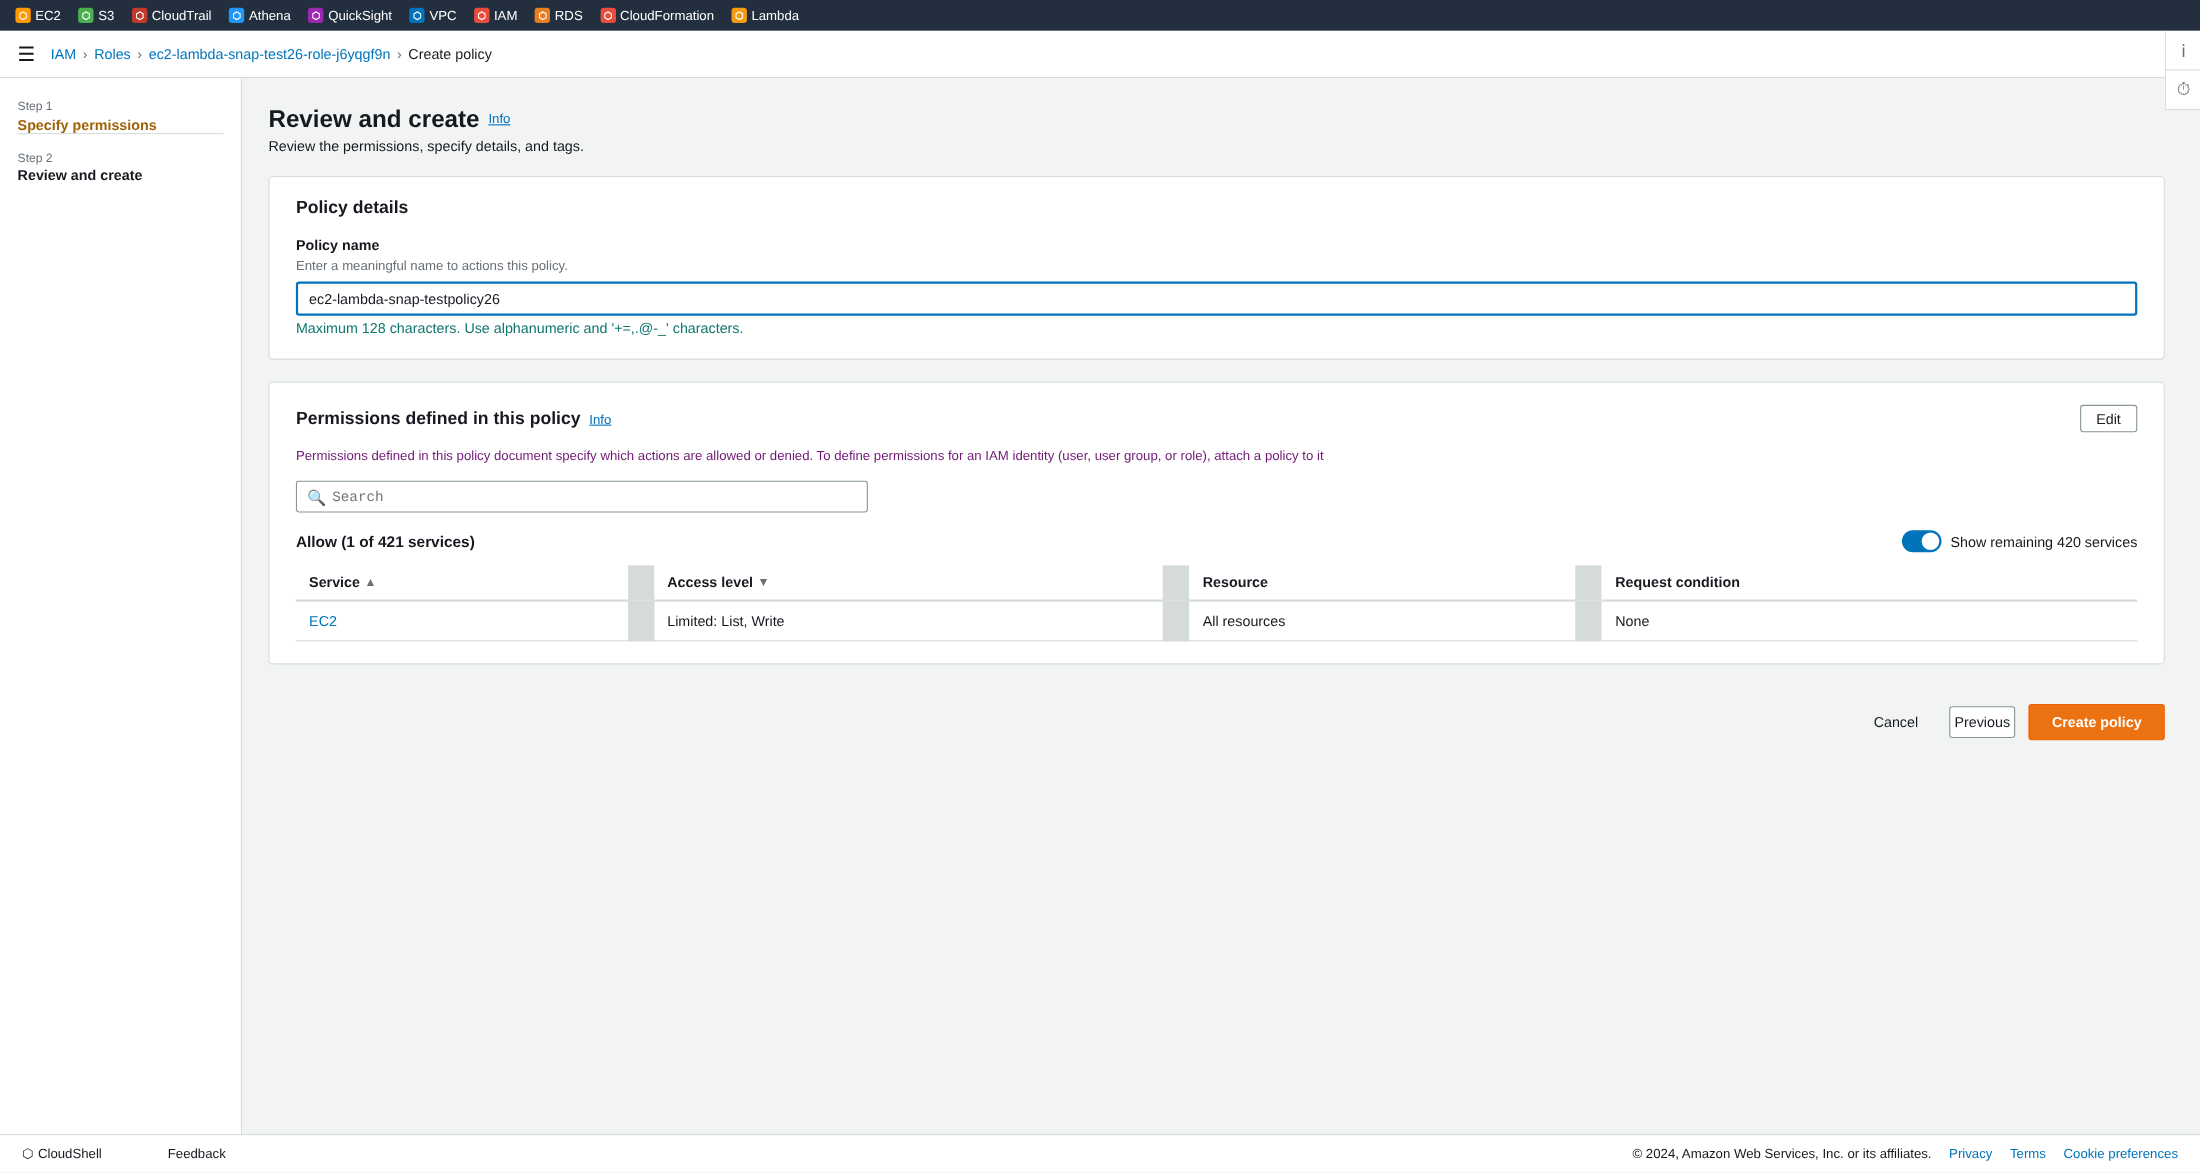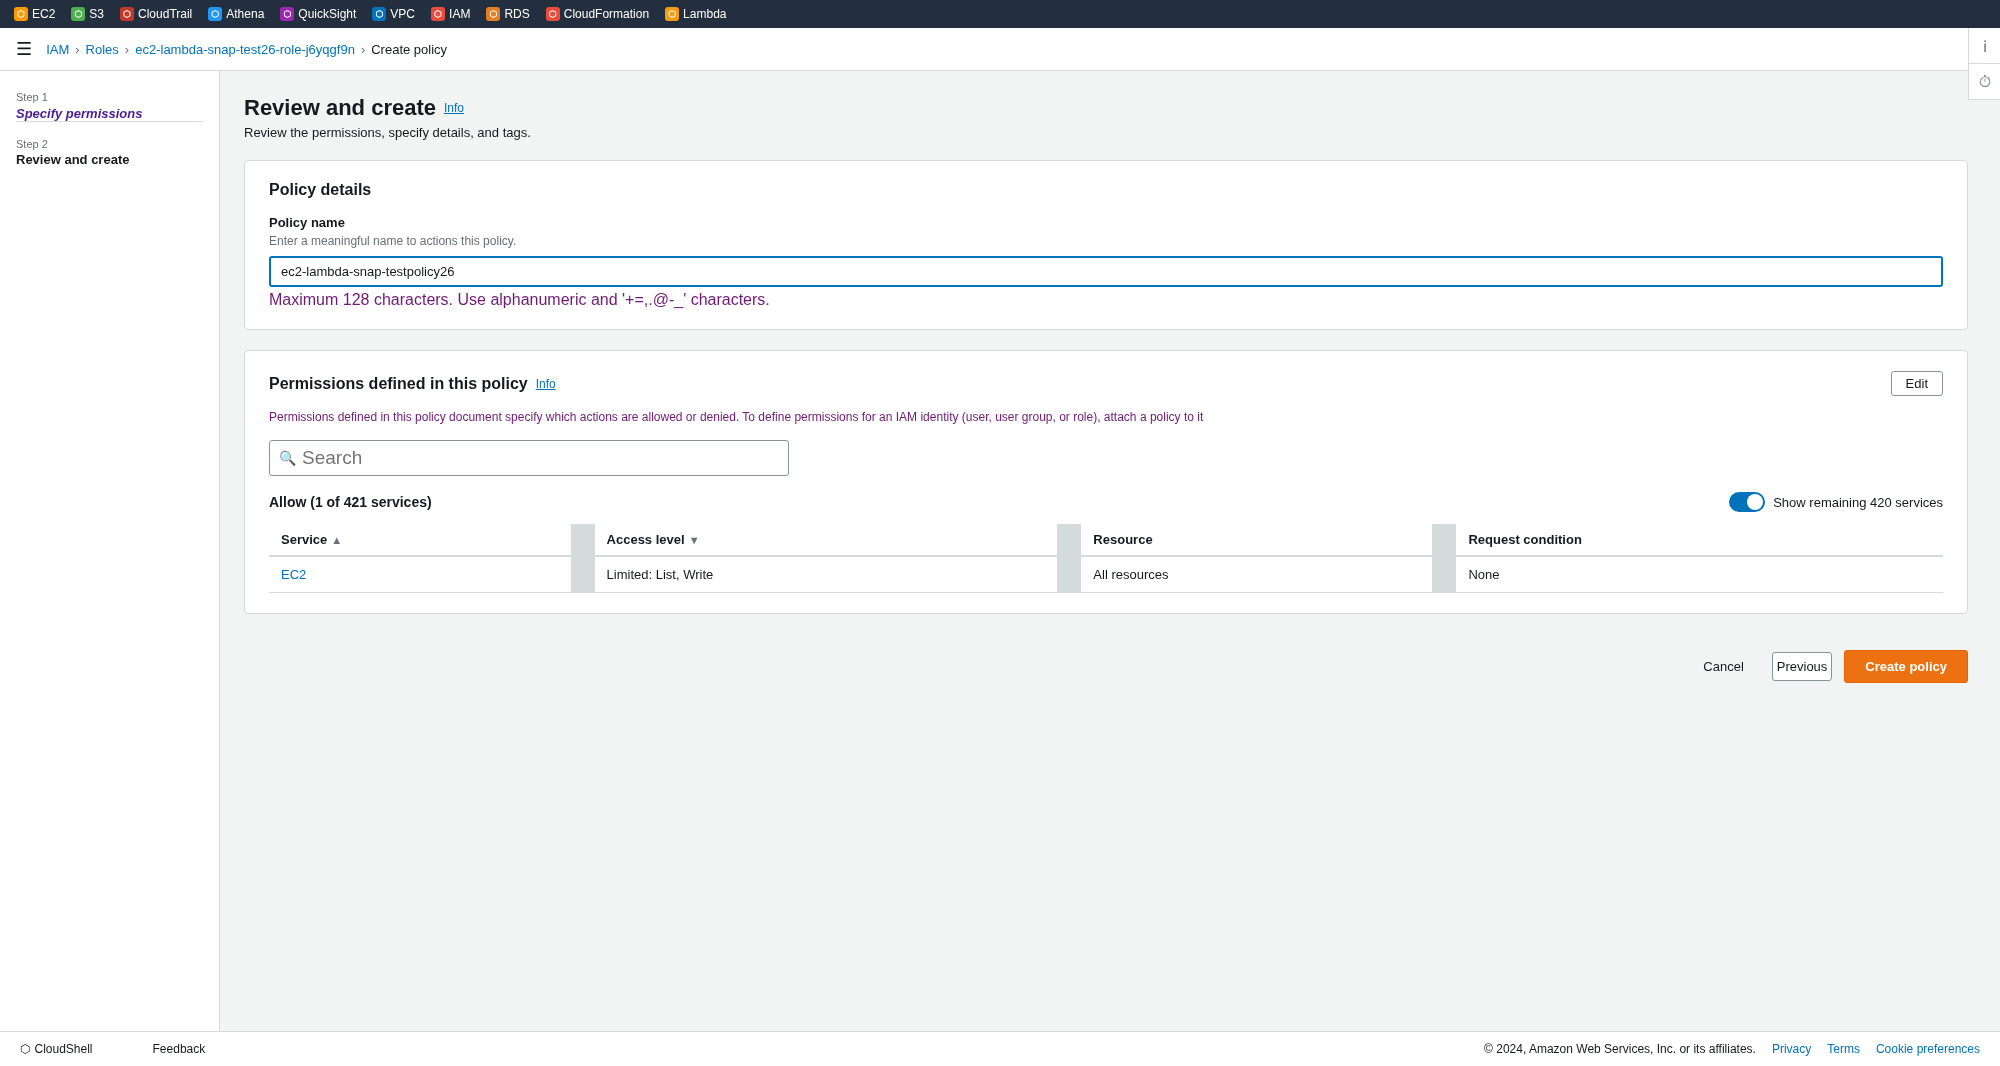--- a/index.html
+++ b/index.html
@@ -93,21 +93,21 @@
       border-right: 1px solid #d5dbdb;
       padding: 20px 16px;
       flex-shrink: 0;
     }
     .step-label {
       font-size: 11px; color: #687078; margin-bottom: 2px;
     }
     .step-title {
       font-size: 13px; font-weight: 600; color: #16191f; margin-bottom: 16px;
     }
-    .step-title.link { color: #4c1d95; cursor: pointer; text-decoration: none; font-style: italic; }
+    .step-title.link { color: #a16207; cursor: pointer; text-decoration: none; }
     .sidebar-divider { border: none; border-top: 1px solid #d5dbdb; margin-bottom: 16px; }
 
     
     .content-area {
       flex: 1;
       padding: 24px 32px 24px 24px;
       overflow-y: auto;
     }
 
     .page-title-row {
@@ -145,21 +145,21 @@
     .text-input {
       width: 100%;
       padding: 6px 10px;
       border: 2px solid #0073bb;
       border-radius: 3px;
       font-size: 13px;
       outline: none;
       color: #16191f;
     }
     .field-constraint {
-      font-size: 16px; color: #701a75; margin-top: 4px;
+      font-size: 13px; color: #0f766e; margin-top: 4px;
     }
 
     
     .permissions-header {
       display: flex; align-items: center; justify-content: space-between; margin-bottom: 12px;
     }
     .permissions-title-row {
       display: flex; align-items: center; gap: 8px;
     }
     .edit-btn {
@@ -176,21 +176,21 @@
     .search-container {
       position: relative; margin-bottom: 16px; max-width: 520px;
     }
     .search-icon-inside {
       position: absolute; left: 10px; top: 50%; transform: translateY(-50%);
       color: #687078; font-size: 14px;
     }
     .search-input {
       width: 100%; padding: 6px 10px 6px 32px;
       border: 1px solid #879596; border-radius: 3px;
-      font-size: 19px; outline: none;
+      font-size: 13px; outline: none; font-family: Liberation Mono, monospace;
     }
 
     
     .allow-header {
       display: flex; align-items: center; justify-content: space-between;
       margin-bottom: 12px;
     }
     .allow-title {
       font-size: 14px; font-weight: 600;
     }

